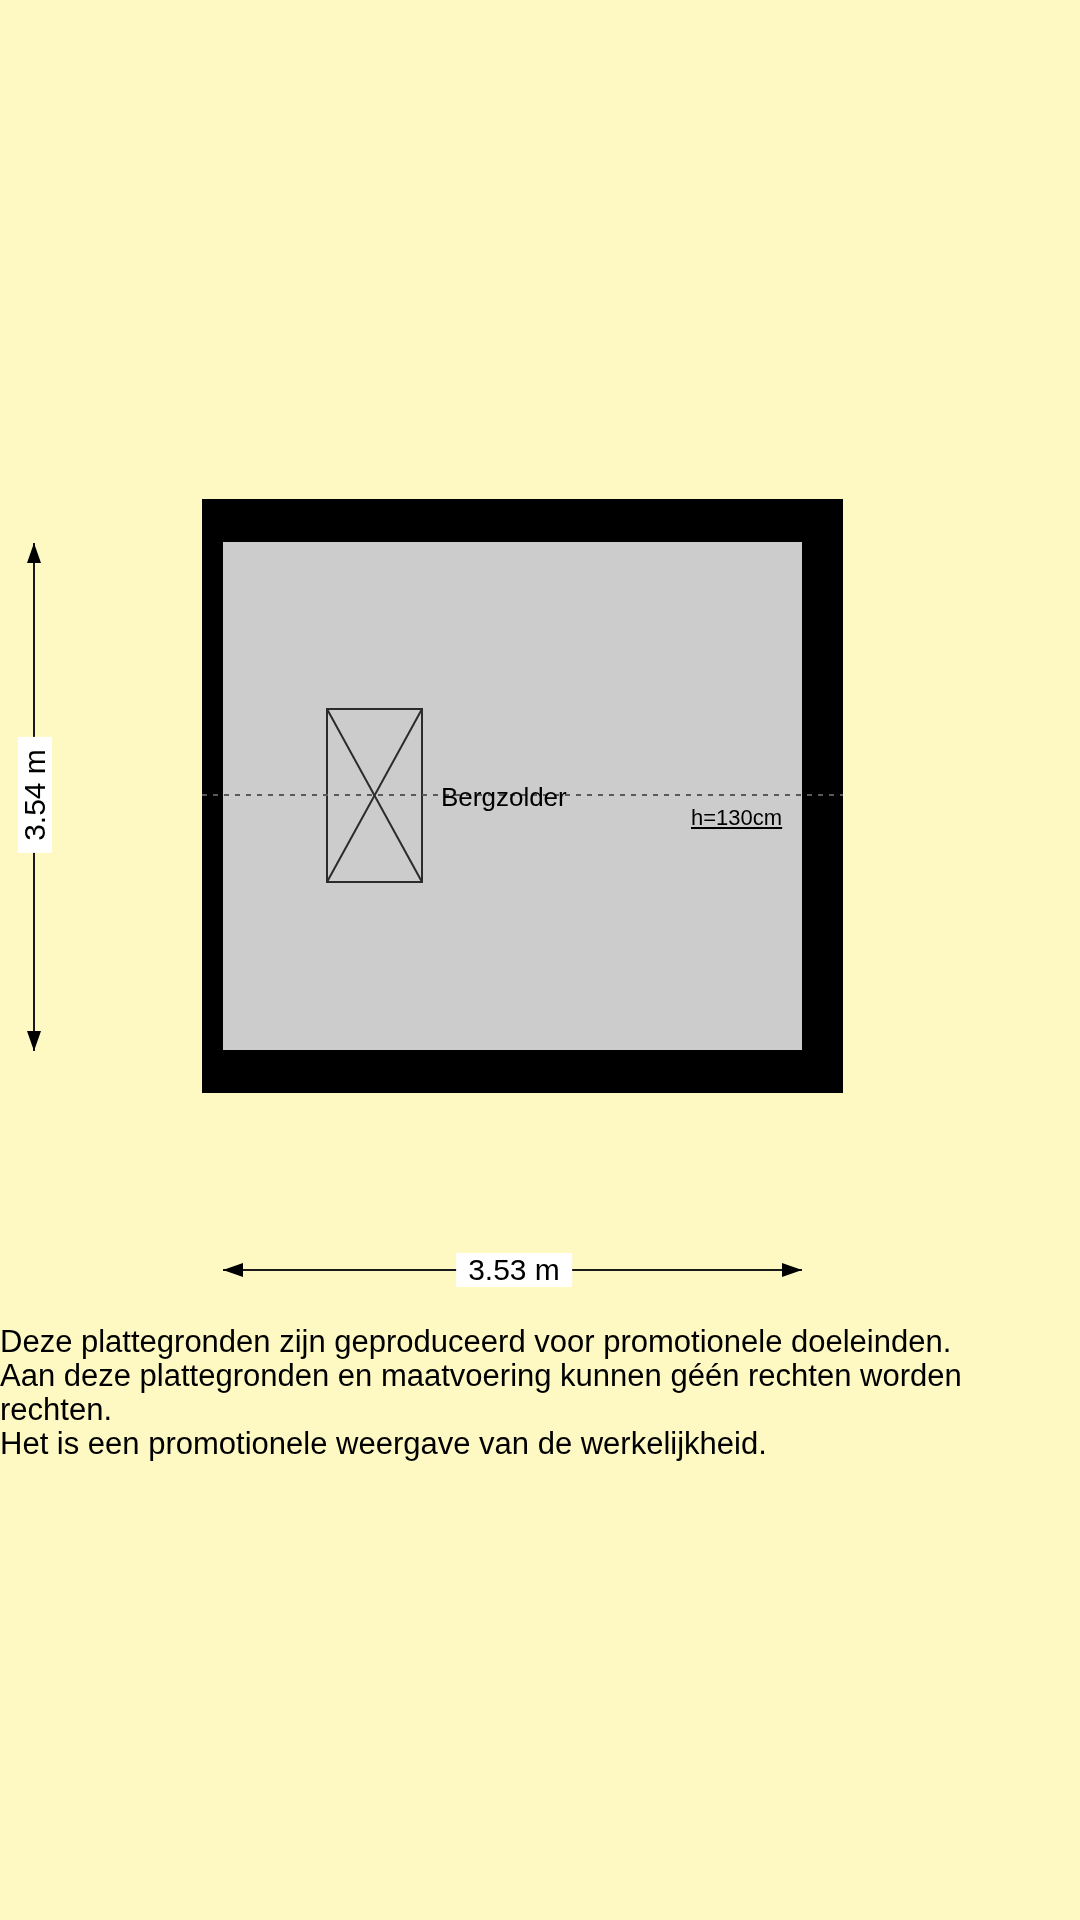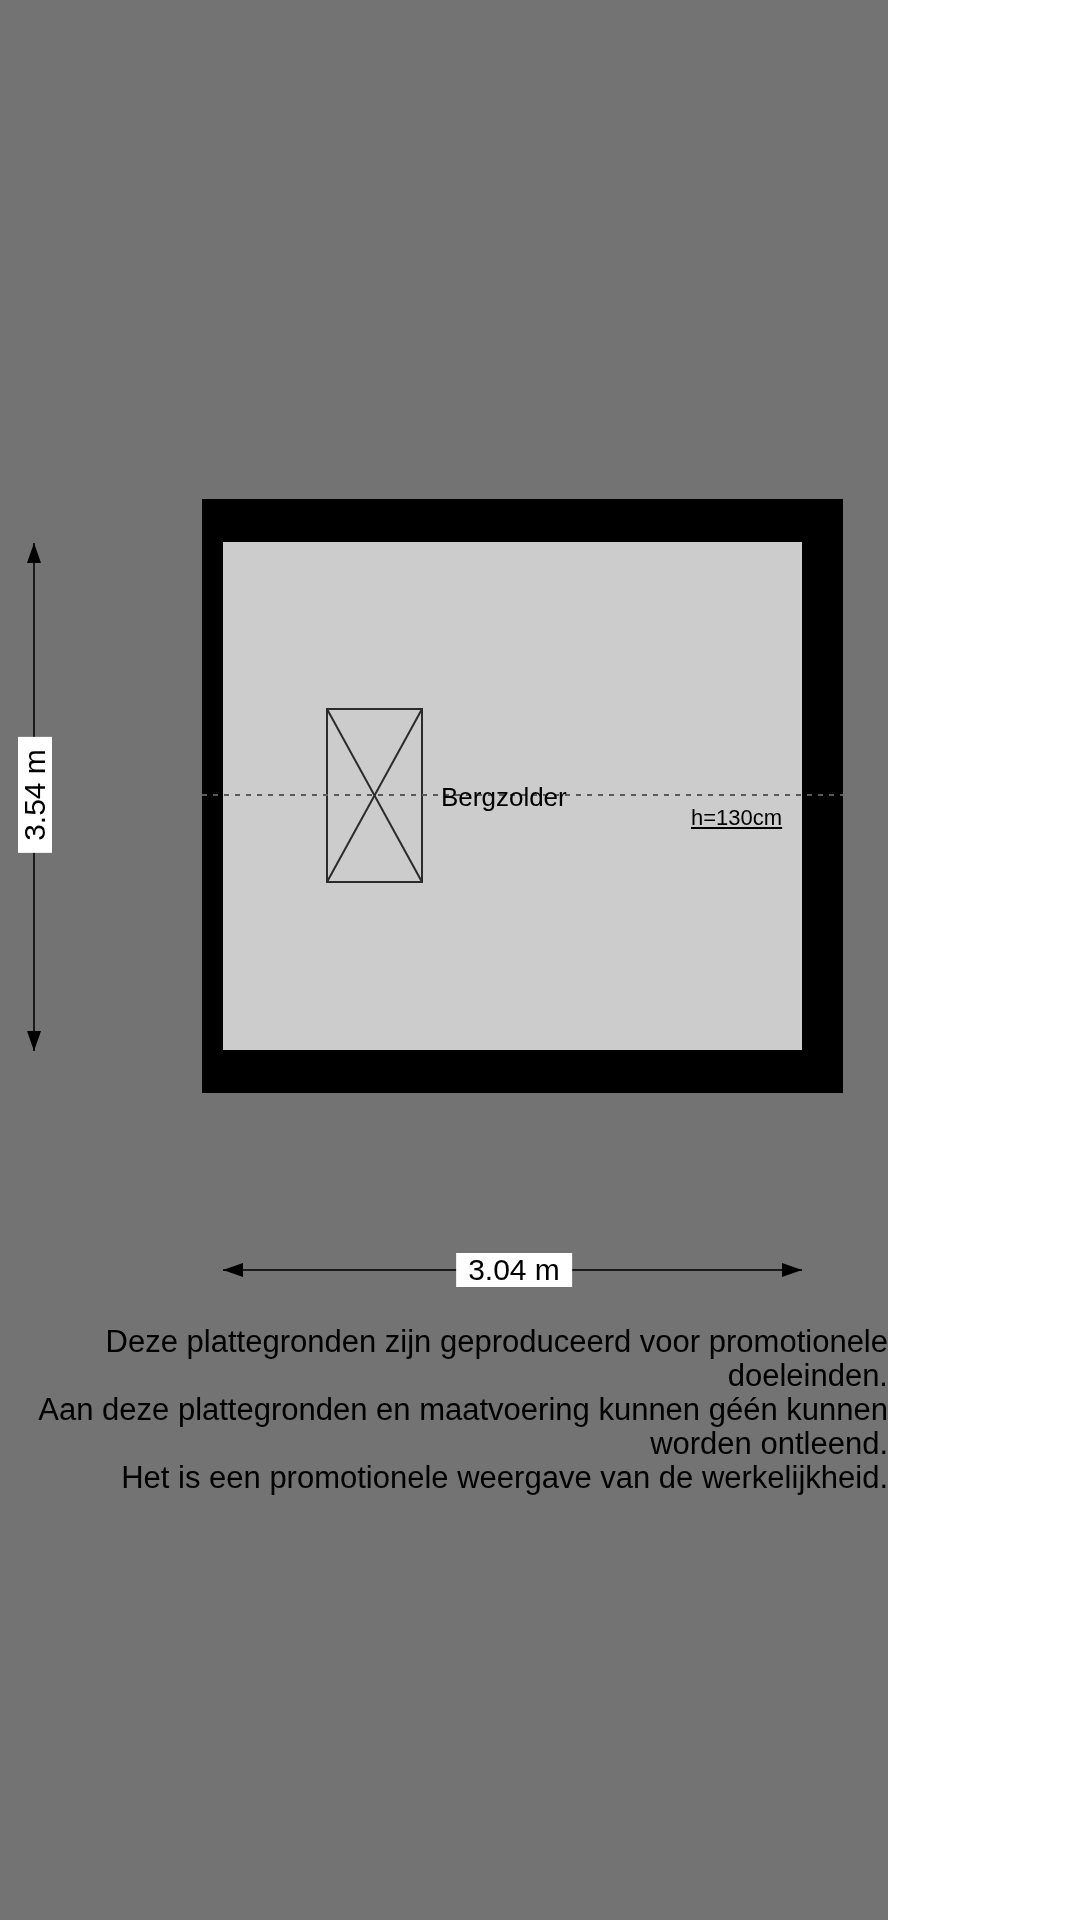--- a/index.html
+++ b/index.html
@@ -2,23 +2,23 @@
 <html><head>
 <meta charset="utf-8">
 <style>
   html, body {
     margin: 0;
     padding: 0;
     background: #ffffff;
   }
   .canvas {
     position: relative;
-    width: 888px;
+    width: 1080px;
     height: 1920px;
-    background: #737373;
+    background: #fef9c3;
     font-family: "Liberation Sans", "DejaVu Sans", sans-serif;
     color: #000000;
     overflow: hidden;
   }
   
   .plan-outer {
     position: absolute;
     left: 202px; top: 499px;
     width: 641px; height: 594px;
     background: #000000;
@@ -99,21 +99,21 @@
   }
   .hdim-label {
     left: 514px; top: 1270px;
     transform: translate(-50%, -50%);
   }
   
   .disclaimer {
     position: absolute;
     left: 0; right: 0;
     top: 1325px;
-    text-align: right;
+    text-align: left;
     font-size: 31px;
     line-height: 34px;
   }
 </style>
 </head>
 <body>
 
 <div class="canvas">
 
   <div class="plan-outer"></div>
@@ -133,21 +133,21 @@
   <div class="height-note">h=130cm</div>
 
   <div class="dim-line vdim-line"></div>
   <div class="arrowhead arrow-up"></div>
   <div class="arrowhead arrow-down"></div>
   <div class="dim-label vdim-label">3.54 m</div>
 
   <div class="dim-line hdim-line"></div>
   <div class="arrowhead arrow-left"></div>
   <div class="arrowhead arrow-right"></div>
-  <div class="dim-label hdim-label">3.04 m</div>
+  <div class="dim-label hdim-label">3.53 m</div>
 
   <div class="disclaimer">
     <div>Deze plattegronden zijn geproduceerd voor promotionele doeleinden.</div>
-    <div>Aan deze plattegronden en maatvoering kunnen géén kunnen worden ontleend.</div>
+    <div>Aan deze plattegronden en maatvoering kunnen géén rechten worden rechten.</div>
     <div>Het is een promotionele weergave van de werkelijkheid.</div>
   </div>
 
 </div>
 
 </body></html>

